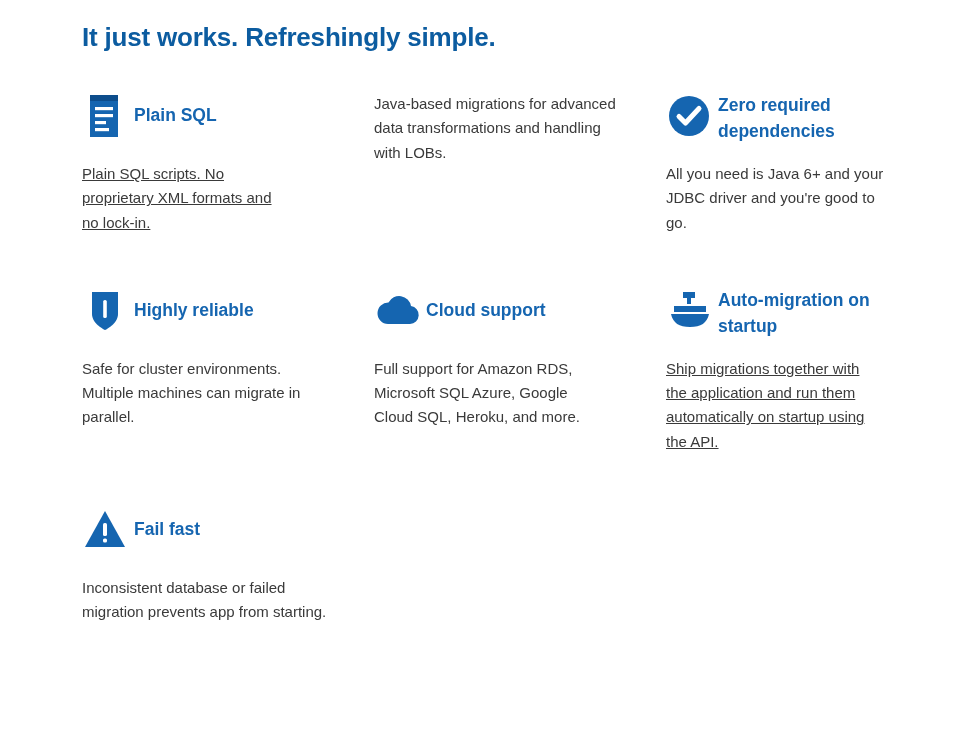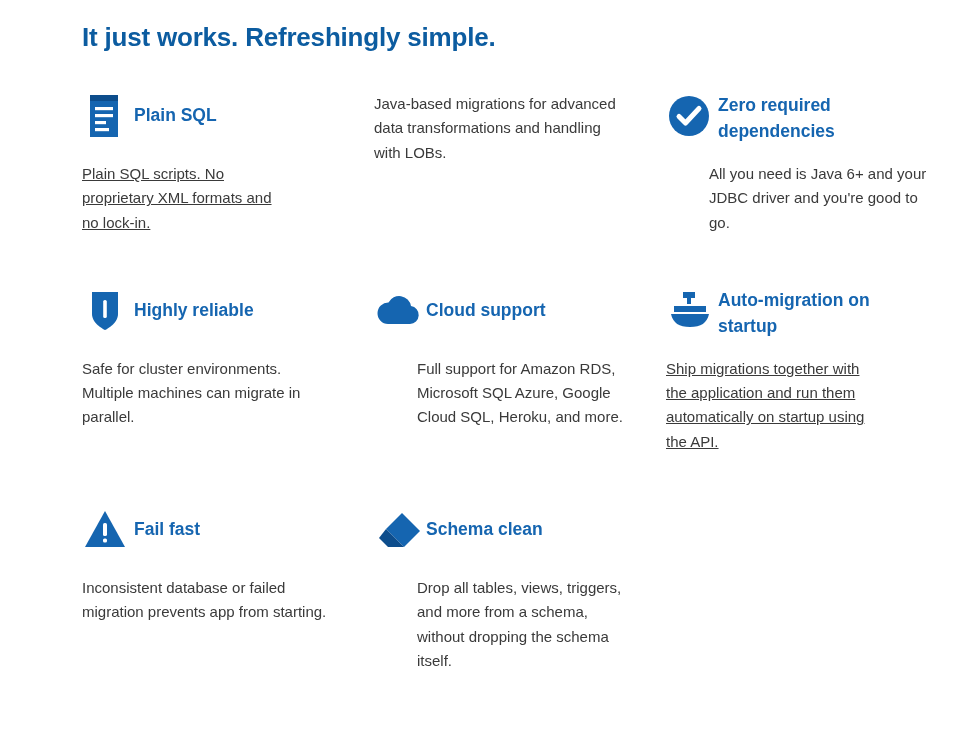--- a/index.html
+++ b/index.html
@@ -71,21 +71,21 @@
   .card-title.two-line { padding-top: 0px; }
   .card-body {
     font-size: 15px;
     line-height: 1.62;
     color: #3a3a3a;
     max-width: 262px;
   }
   
   .col-1 .card-body { max-width: 200px; text-decoration: underline; }
   .col-2 .card-body { max-width: 252px; }
-  .col-3 .card-body { max-width: 222px; margin-left: 43px; }
+  .col-3 .card-body { max-width: 222px; }
   .col-1 .card-title { max-width: 160px; }
   .col-3 .card-title { max-width: 180px; }
 </style>
 </head>
 <body>
 
 <div class="page">
 
   <div class="headline">It just works. Refreshingly simple.</div>
 
@@ -173,27 +173,15 @@
             <path d="M23 4 L43 40 H3 z" fill="#1565b0"></path>
             <rect x="21" y="16" width="4" height="13" rx="1.6" fill="#ffffff"></rect>
             <rect x="21" y="31.5" width="4" height="4" rx="1.6" fill="#ffffff"></rect>
           </svg>
         </span>
         <span class="card-title">Fail fast</span>
       </div>
       <div class="card-body">Inconsistent database or failed migration prevents app from starting.</div>
     </div>
 
-    <div class="card col-3">
-      <div class="card-head">
-        <span class="icon-wrap">
-          <svg width="50" height="46" viewBox="0 0 50 46">
-            <path d="M28 6 L46 24 L30 40 L12 22 z" fill="#1565b0"></path>
-            <path d="M12 22 L30 40 H14 L5 31 z" fill="#0d4d8c"></path>
-          </svg>
-        </span>
-        <span class="card-title">Schema clean</span>
-      </div>
-      <div class="card-body">Drop all tables, views, triggers, and more from a schema, without dropping the schema itself.</div>
-    </div>
 
   </div>
 </div>
 
 </body></html>

